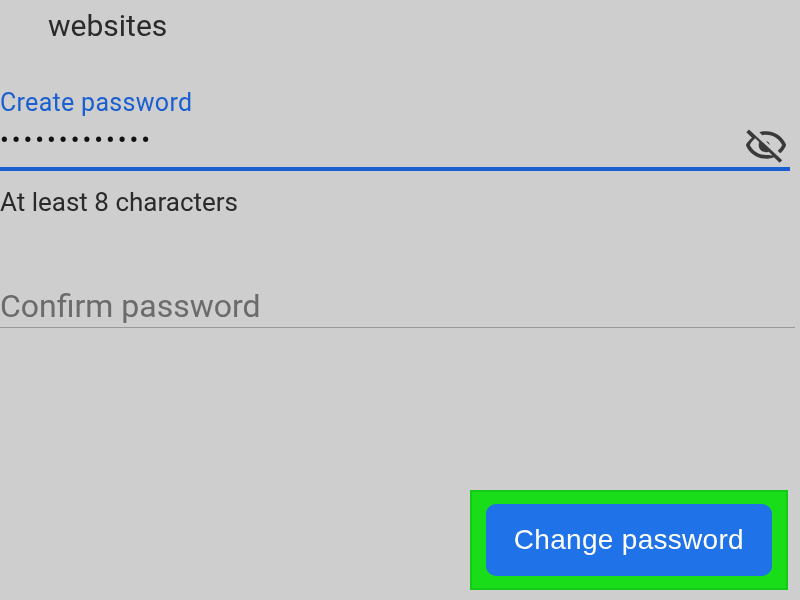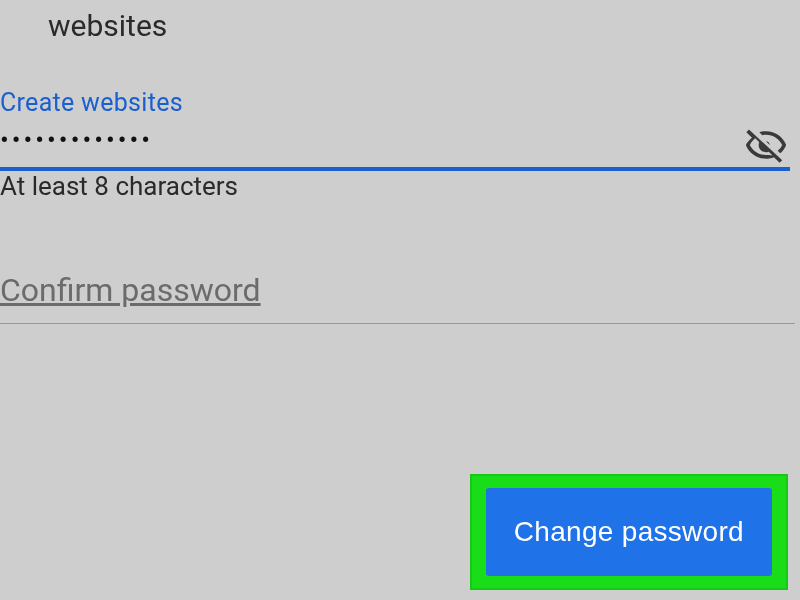--- a/index.html
+++ b/index.html
@@ -53,64 +53,63 @@
       right: 12px;
       top: 50%;
       transform: translateY(-55%);
       width: 44px;
       height: 44px;
       cursor: pointer;
     }
     .helper-text {
       font-size: 26px;
       color: #2a2a2a;
-      margin-top: 0;
+      margin-top: 16px;
     }
     .confirm-group {
       margin-top: 70px;
     }
     .confirm-placeholder {
       font-size: 32px;
       color: #6b6b6b;
       border-bottom: 1px solid #999;
-      padding-bottom: 14px;
+      padding-bottom: 2px;
       width: 795px;
-      text-decoration: underline;
     }
     .highlight-box {
       position: absolute;
       bottom: 10px;
       right: 12px;
       background: #18dd18;
       padding: 12px 14px;
       border: 2px solid #16c916;
     }
     .change-btn {
       background: #1f72e8;
       color: #fff;
       font-size: 28px;
-      padding: 28px 28px;
+      padding: 20px 28px;
       border: none;
-      border-radius: 3px;
+      border-radius: 10px;
       cursor: pointer;
       letter-spacing: 0.3px;
     }
     .eye-svg {
       width: 44px;
       height: 44px;
       display: block;
     }
   </style>
 </head>
 <body>
 
 <div class="description-text">websites</div>
 
 <div class="field-group field-group-1">
-  <div class="field-label">Create websites</div>
+  <div class="field-label">Create password</div>
   <div class="password-input-wrapper">
     <div class="dots">•••••••••••••</div>
     <span class="visibility-icon">
       <svg class="eye-svg" viewBox="0 0 24 24" fill="#3a3a3a">
         <path d="M12 6c3.79 0 7.17 2.13 8.82 5.5-.59 1.22-1.43 2.3-2.45 3.18l1.42 1.42C21.27 14.74 22.37 13.23 23 11.5 21.27 7.11 17 4 12 4c-1.27 0-2.49.2-3.64.57l1.65 1.65C10.66 6.09 11.32 6 12 6zM2.71 3.16L1.29 4.57l3.07 3.07C2.78 8.88 1.55 10.56 1 11.5 2.73 15.89 7 19 12 19c1.52 0 2.97-.3 4.31-.82l3.12 3.12 1.41-1.41L2.71 3.16zM12 17c-3.79 0-7.17-2.13-8.82-5.5.7-1.43 1.72-2.66 2.97-3.6l2.17 2.17c-.2.47-.32.99-.32 1.43 0 2.21 1.79 4 4 4 .44 0 .96-.12 1.43-.32l2.17 2.17C14.5 16.8 13.28 17 12 17zm2-5.5c0-1.1-.9-2-2-2l2 2z"></path>
       </svg>
     </span>
   </div>
   <div class="helper-text">At least 8 characters</div>
 </div>

